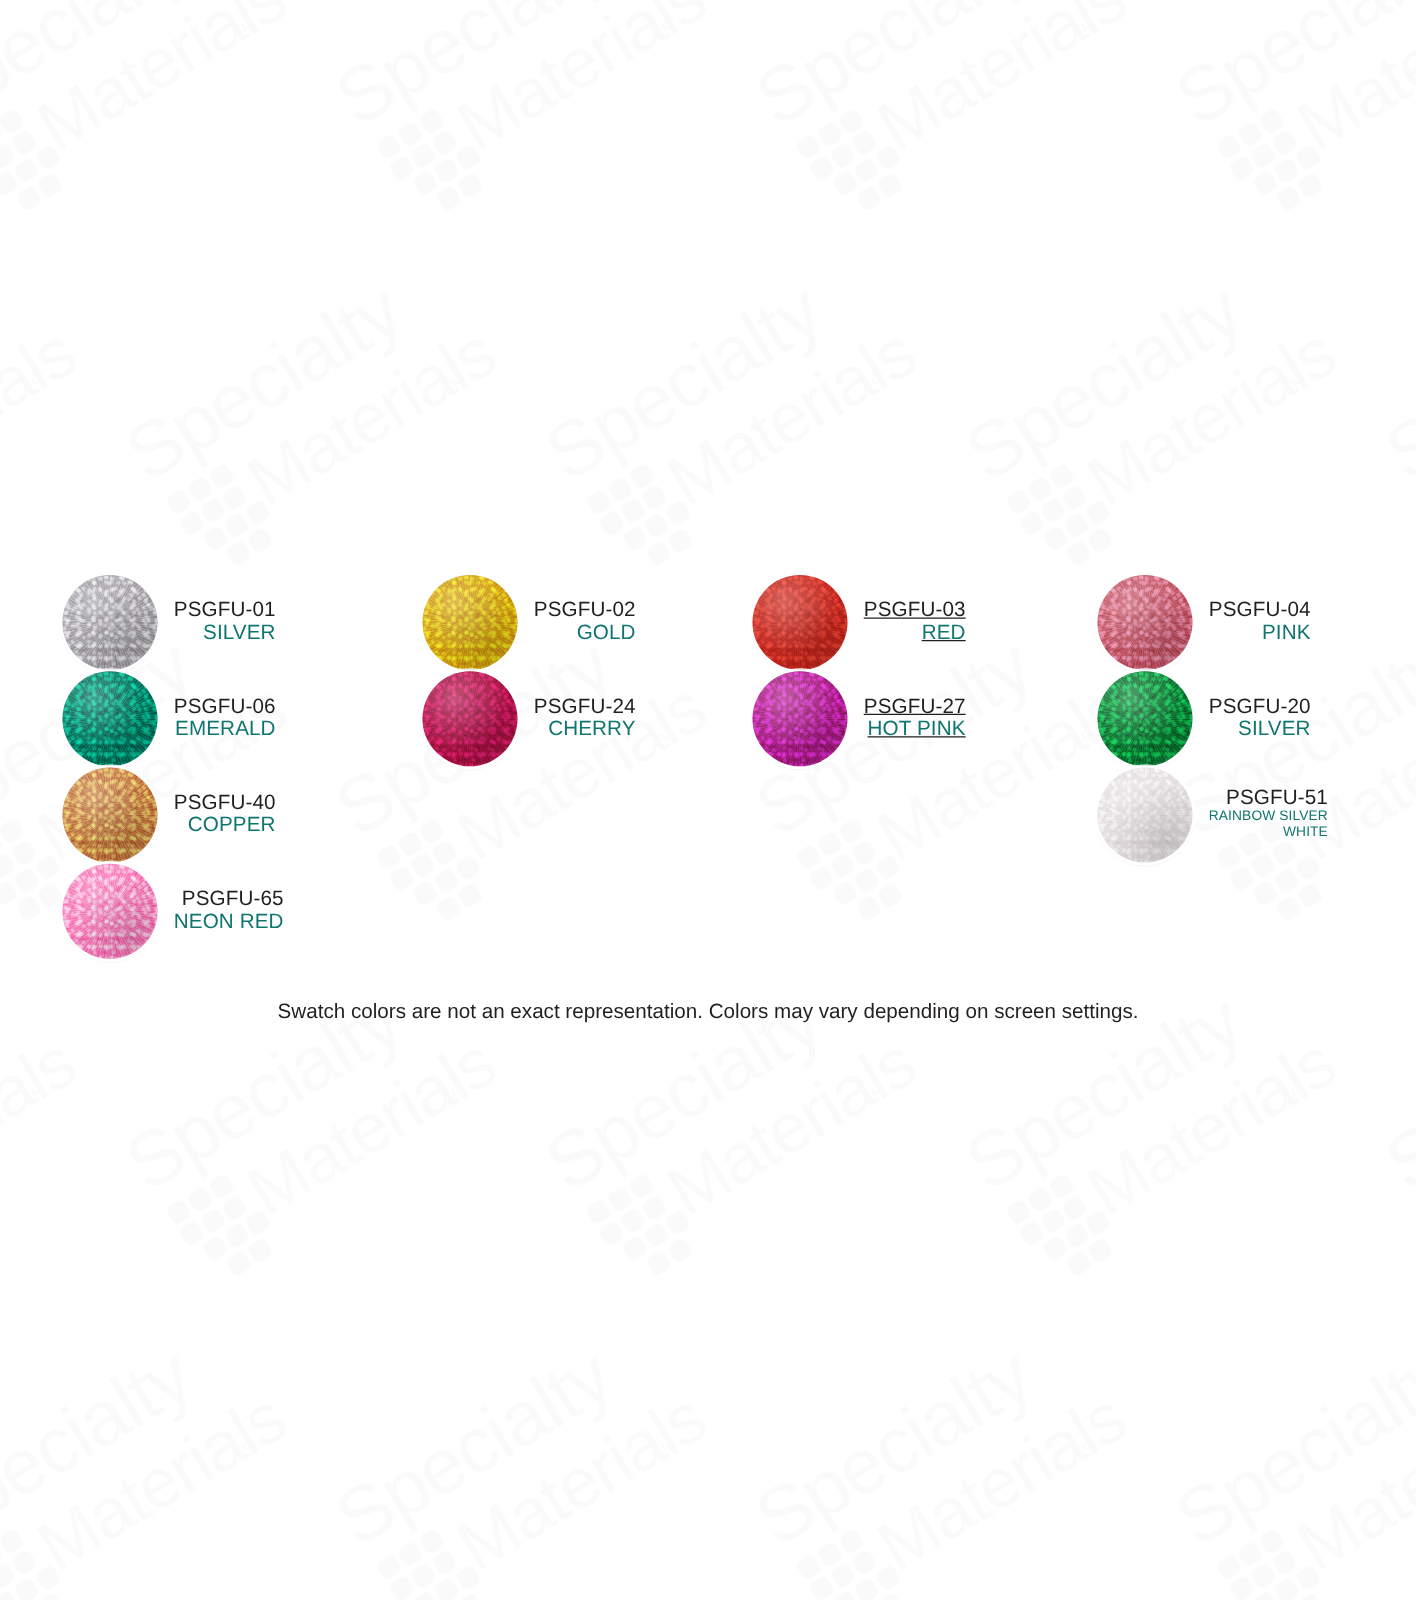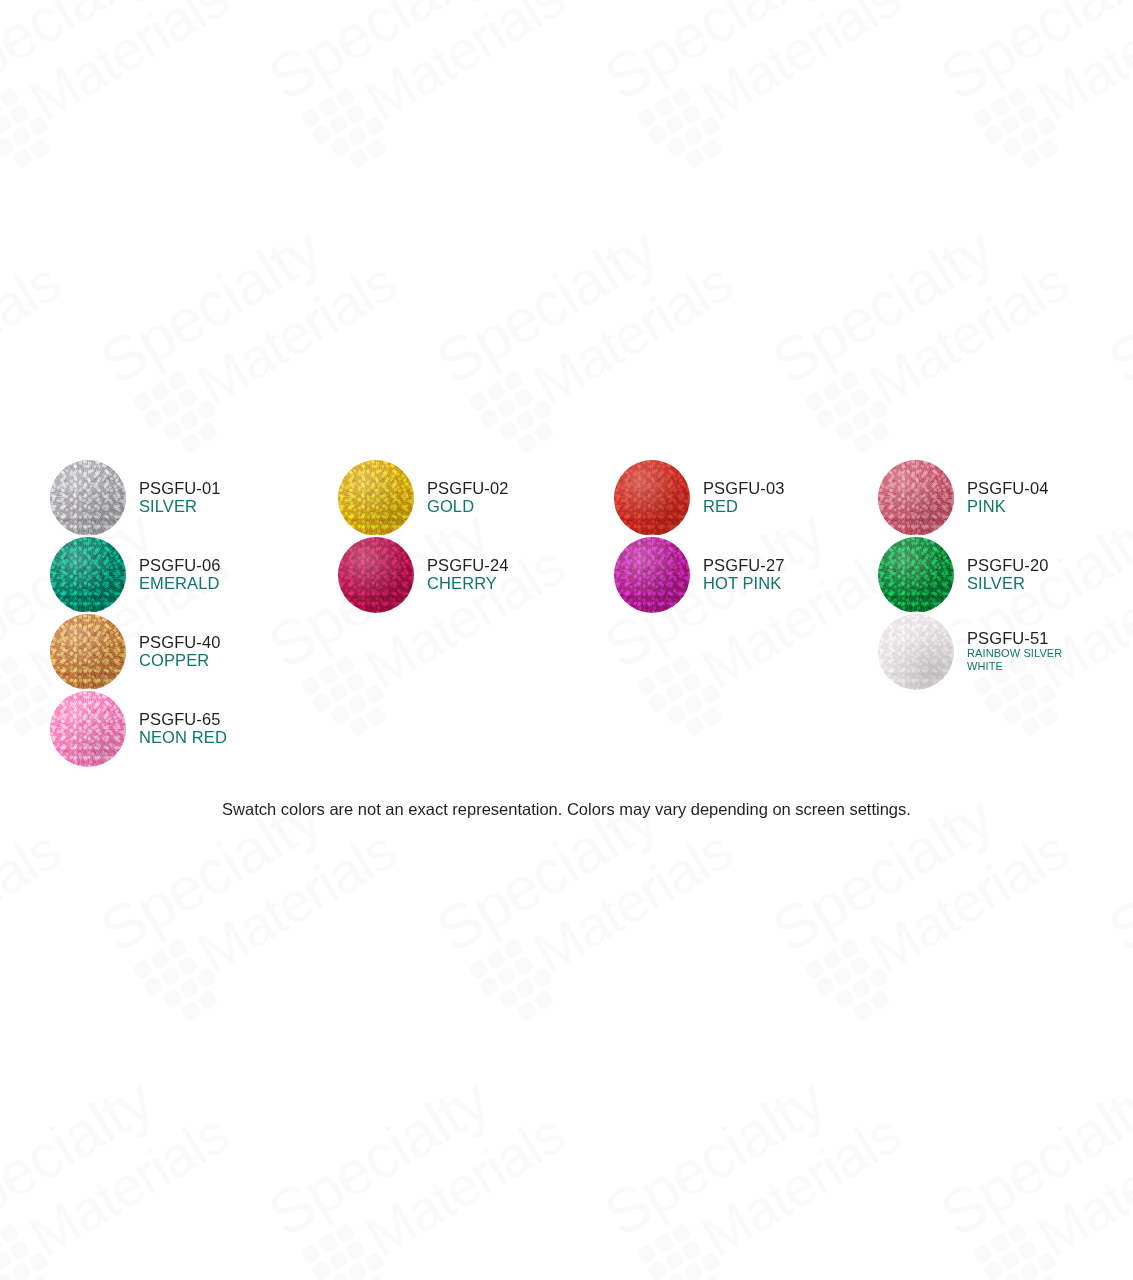--- a/index.html
+++ b/index.html
@@ -48,29 +48,30 @@
     width: 1040px;
   }
 
   .swatch-col {
     position: absolute;
     top: 0;
     width: 270px;
   }
   .col-0 { left: 0px; }
   .col-1 { left: 288px; }
-  .col-2 { left: 564px; }
+  .col-2 { left: 552px; text-decoration: underline; }
   .col-3 { left: 828px; }
 
   .swatch-item {
     position: relative;
     height: 77px;
     margin-bottom: 0px;
     display: flex;
     align-items: center;
+    text-align: right;
   }
 
   .swatch-dot {
     position: relative;
     width: 76px;
     height: 76px;
     border-radius: 50%;
     flex: 0 0 76px;
     box-shadow: 0 0 0 2.5px #ffffff, 0 1px 3px rgba(0,0,0,0.30);
     overflow: hidden;

